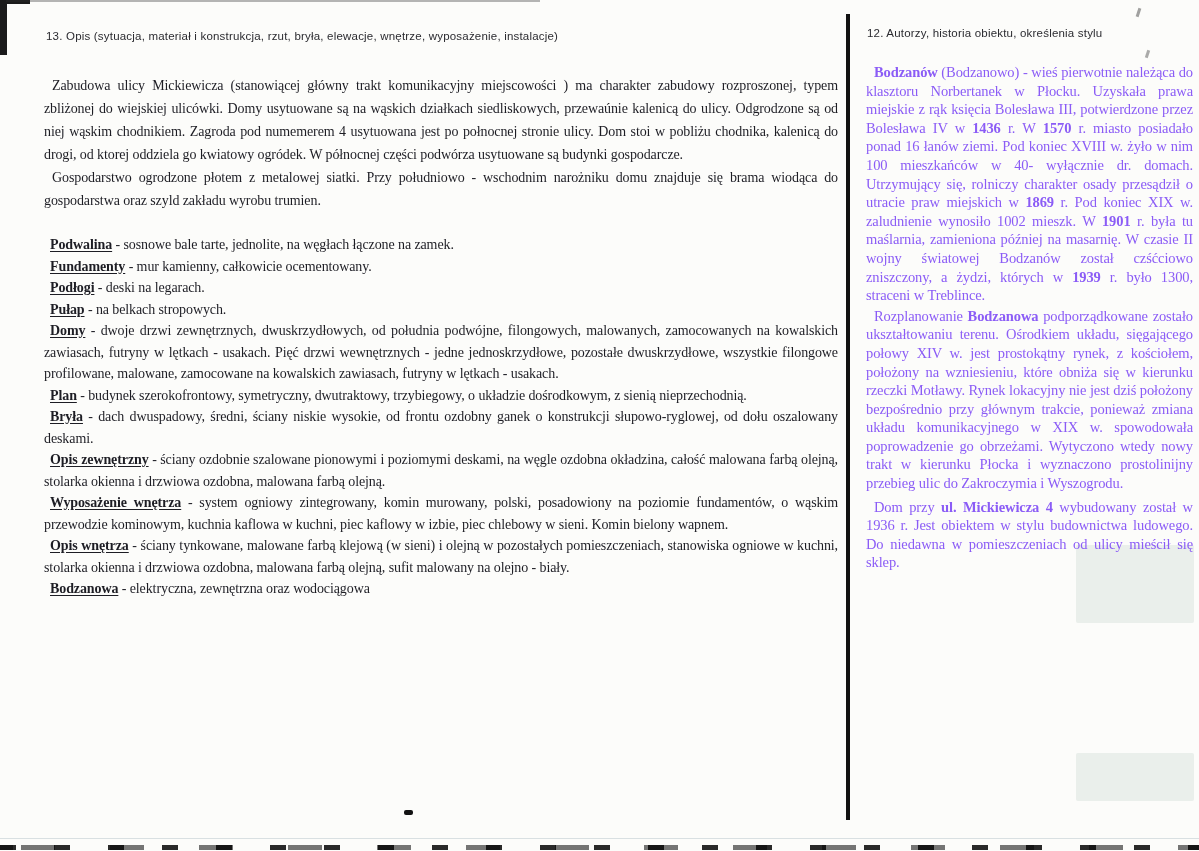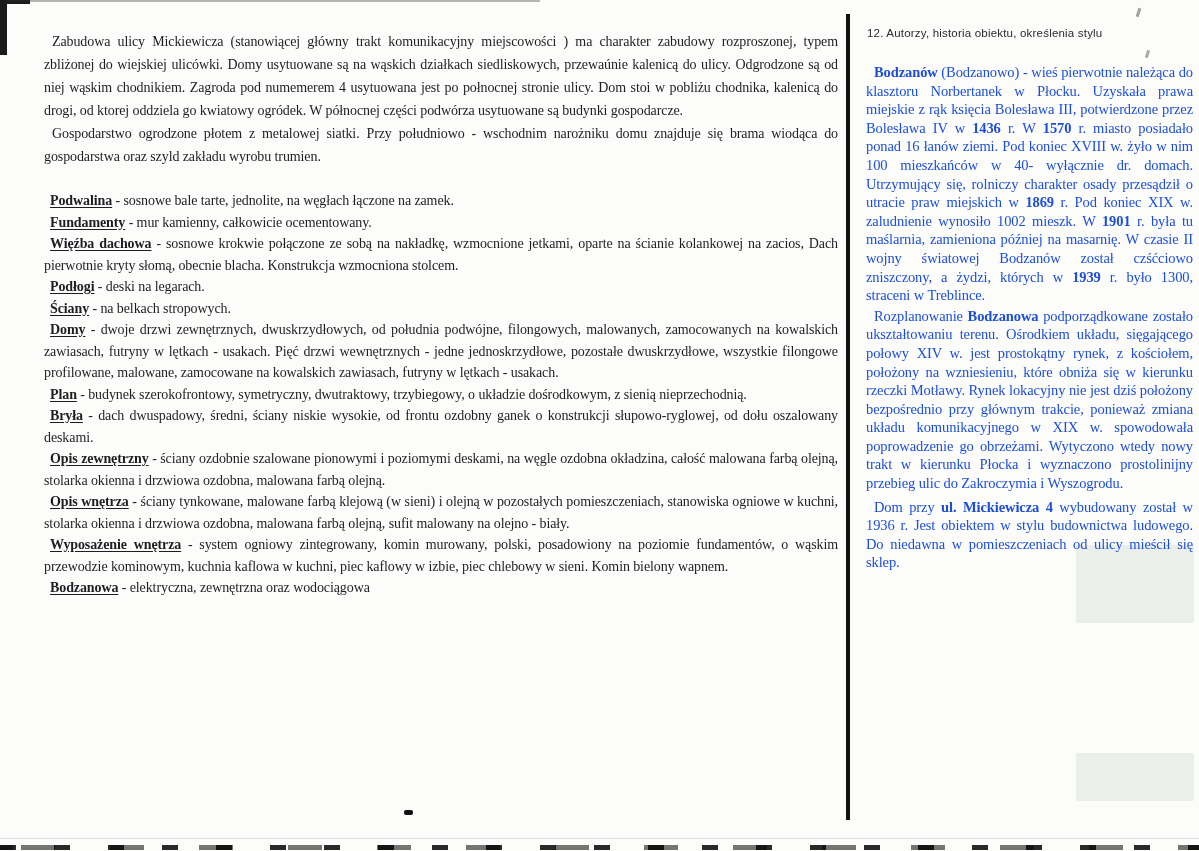--- a/index.html
+++ b/index.html
@@ -26,21 +26,21 @@
   }
   .defs{margin-top:22px;}
   .def{
     font-size:14px;line-height:21.5px;text-align:justify;
     text-indent:6px;margin:0;letter-spacing:-0.1px;
   }
   .term{font-weight:bold;text-decoration:underline;text-underline-offset:2px;}
 
   .rp{
     font-size:14.5px;line-height:18.6px;text-align:justify;
-    text-indent:8px;margin:0 0 2px 0;color:#1d4ed8;letter-spacing:-0.1px;
+    text-indent:8px;margin:0 0 2px 0;color:#8b5cf6;letter-spacing:-0.1px;
   }
   .rp b{font-weight:700;}
   .rp.gap{margin-top:5px;}
 
   
   .divider{position:absolute;left:846px;top:14px;width:4px;height:806px;background:#121212;z-index:1;}
   .corner-v{position:absolute;left:0;top:0;width:7px;height:55px;background:#1b1b1b;z-index:3;}
   .corner-h{position:absolute;left:0;top:0;width:30px;height:4px;background:#1b1b1b;z-index:3;}
   .top-edge{position:absolute;left:6px;top:0;width:534px;height:2px;background:rgba(45,45,45,.35);z-index:3;}
   .bottom-line{position:absolute;left:0;top:838px;width:1199px;height:1px;background:#c2cdd2;opacity:.6;z-index:3;}
@@ -58,34 +58,34 @@
   .bleed-1{left:1076px;top:545px;width:118px;height:78px;}
   .bleed-2{left:1076px;top:753px;width:118px;height:48px;}
 </style>
 </head>
 <body>
 
 <div class="bleed bleed-1"></div>
 <div class="bleed bleed-2"></div>
 
 <div class="left-col">
+  <p class="col-header">13. Opis (sytuacja, materiał i konstrukcja, rzut, bryła, elewacje, wnętrze, wyposażenie, instalacje)</p>
   <p class="para">Zabudowa ulicy Mickiewicza (stanowiącej główny trakt komunikacyjny miejscowości ) ma charakter zabudowy rozproszonej, typem zbliżonej do wiejskiej ulicówki. Domy usytuowane są na wąskich działkach siedliskowych, przewaúnie kalenicą do ulicy. Odgrodzone są od niej wąskim chodnikiem. Zagroda pod numemerem 4 usytuowana jest po połnocnej stronie ulicy. Dom stoi w pobliżu chodnika, kalenicą do drogi, od ktorej oddziela go kwiatowy ogródek. W północnej części podwórza usytuowane są budynki gospodarcze.</p>
   <p class="para">Gospodarstwo ogrodzone płotem z metalowej siatki. Przy południowo - wschodnim narożniku domu znajduje się brama wiodąca do gospodarstwa oraz szyld zakładu wyrobu trumien.</p>
   <div class="defs">
       <p class="def"><span class="term">Podwalina</span> - sosnowe bale tarte, jednolite, na węgłach łączone na zamek.</p>
       <p class="def"><span class="term">Fundamenty</span> - mur kamienny, całkowicie ocementowany.</p>
-      <p class="def"><span class="term">Więźba dachowa</span> - sosnowe krokwie połączone ze sobą na nakładkę, wzmocnione jetkami, oparte na ścianie kolankowej na zacios, Dach pierwotnie kryty słomą, obecnie blacha. Konstrukcja wzmocniona stolcem.</p>
       <p class="def"><span class="term">Podłogi</span> - deski na legarach.</p>
-      <p class="def"><span class="term">Ściany</span> - na belkach stropowych.</p>
+      <p class="def"><span class="term">Pułap</span> - na belkach stropowych.</p>
       <p class="def"><span class="term">Domy</span> - dwoje drzwi zewnętrznych, dwuskrzydłowych, od południa podwójne, filongowych, malowanych, zamocowanych na kowalskich zawiasach, futryny w lętkach - usakach. Pięć drzwi wewnętrznych - jedne jednoskrzydłowe, pozostałe dwuskrzydłowe, wszystkie filongowe profilowane, malowane, zamocowane na kowalskich zawiasach, futryny w lętkach - usakach.</p>
       <p class="def"><span class="term">Plan</span> - budynek szerokofrontowy, symetryczny, dwutraktowy, trzybiegowy, o układzie dośrodkowym, z sienią nieprzechodnią.</p>
       <p class="def"><span class="term">Bryła</span> - dach dwuspadowy, średni, ściany niskie wysokie, od frontu ozdobny ganek o konstrukcji słupowo-ryglowej, od dołu oszalowany deskami.</p>
       <p class="def"><span class="term">Opis zewnętrzny</span> - ściany ozdobnie szalowane pionowymi i poziomymi deskami, na węgle ozdobna okładzina, całość malowana farbą olejną, stolarka okienna i drzwiowa ozdobna, malowana farbą olejną.</p>
+      <p class="def"><span class="term">Wyposażenie wnętrza</span> - system ogniowy zintegrowany, komin murowany, polski, posadowiony na poziomie fundamentów, o wąskim przewodzie kominowym, kuchnia kaflowa w kuchni, piec kaflowy w izbie, piec chlebowy w sieni. Komin bielony wapnem.</p>
       <p class="def"><span class="term">Opis wnętrza</span> - ściany tynkowane, malowane farbą klejową (w sieni) i olejną w pozostałych pomieszczeniach, stanowiska ogniowe w kuchni, stolarka okienna i drzwiowa ozdobna, malowana farbą olejną, sufit malowany na olejno - biały.</p>
-      <p class="def"><span class="term">Wyposażenie wnętrza</span> - system ogniowy zintegrowany, komin murowany, polski, posadowiony na poziomie fundamentów, o wąskim przewodzie kominowym, kuchnia kaflowa w kuchni, piec kaflowy w izbie, piec chlebowy w sieni. Komin bielony wapnem.</p>
       <p class="def"><span class="term">Bodzanowa</span> - elektryczna, zewnętrzna oraz wodociągowa</p>
     </div>
 </div>
 
 <div class="right-col">
   <p class="col-header">12. Autorzy, historia obiektu, określenia stylu</p>
   <p class="rp"><b>Bodzanów</b> (Bodzanowo) - wieś pierwotnie należąca do klasztoru Norbertanek w Płocku. Uzyskała prawa miejskie z rąk księcia Bolesława III, potwierdzone przez Bolesława IV w <b>1436</b> r. W <b>1570</b> r. miasto posiadało ponad 16 łanów ziemi. Pod koniec XVIII w. żyło w nim 100 mieszkańców w 40- wyłącznie dr. domach. Utrzymujący się, rolniczy charakter osady przesądził o utracie praw miejskich w <b>1869</b> r. Pod koniec XIX w. zaludnienie wynosiło 1002 mieszk. W <b>1901</b> r. była tu maślarnia, zamieniona później na masarnię. W czasie II wojny światowej Bodzanów został czśćciowo zniszczony, a żydzi, których w <b>1939</b> r. było 1300, straceni w Treblince.</p>
   <p class="rp">Rozplanowanie <b>Bodzanowa</b> podporządkowane zostało ukształtowaniu terenu. Ośrodkiem układu, sięgającego połowy XIV w. jest prostokątny rynek, z kościołem, położony na wzniesieniu, które obniża się w kierunku rzeczki Motławy. Rynek lokacyjny nie jest dziś położony bezpośrednio przy głównym trakcie, ponieważ zmiana układu komunikacyjnego w XIX w. spowodowała poprowadzenie go obrzeżami. Wytyczono wtedy nowy trakt w kierunku Płocka i wyznaczono prostolinijny przebieg ulic do Zakroczymia i Wyszogrodu.</p>
   <p class="rp gap">Dom przy <b>ul. Mickiewicza 4</b> wybudowany został w 1936 r. Jest obiektem w stylu budownictwa ludowego. Do niedawna w pomieszczeniach od ulicy mieścił się sklep.</p>
 </div>

